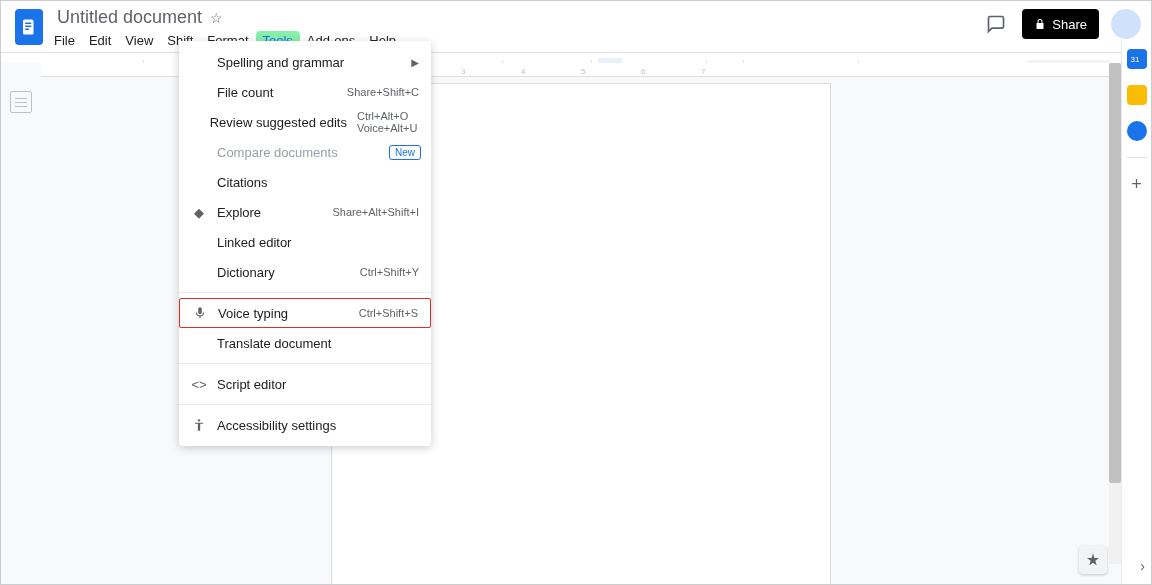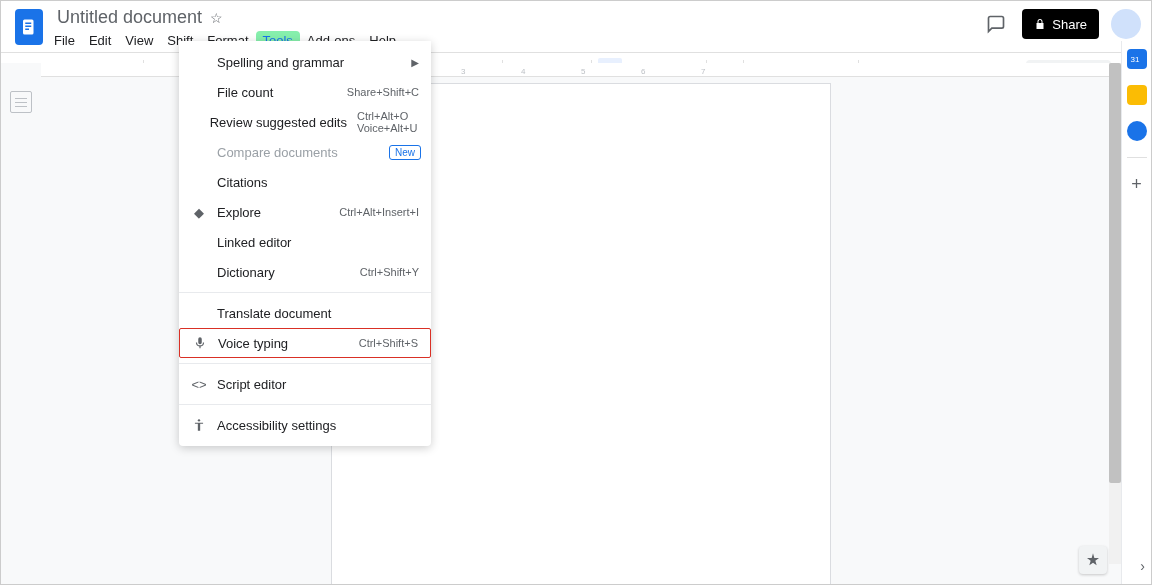--- a/index.html
+++ b/index.html
@@ -269,45 +269,45 @@
     <span class="dd-label">Compare documents</span>
     <span class="new-badge">New</span>
   </div>
   <div class="dd-item">
     <span class="dd-icon"></span>
     <span class="dd-label">Citations</span>
   </div>
   <div class="dd-item">
     <span class="dd-icon">◆</span>
     <span class="dd-label">Explore</span>
-    <span class="dd-shortcut">Ctrl+Alt+Insert+I</span>
+    <span class="dd-shortcut">Share+Alt+Shift+I</span>
   </div>
   <div class="dd-item">
     <span class="dd-icon"></span>
     <span class="dd-label">Linked editor</span>
   </div>
   <div class="dd-item">
     <span class="dd-icon"></span>
     <span class="dd-label">Dictionary</span>
     <span class="dd-shortcut">Ctrl+Shift+Y</span>
   </div>
   <div class="dd-sep"></div>
-  <div class="dd-item">
-    <span class="dd-icon"></span>
-    <span class="dd-label">Translate document</span>
-  </div>
   <div class="dd-item highlight">
     <span class="dd-icon">
       <svg width="14" height="14" viewBox="0 0 24 24" fill="#5f6368">
           <path d="M12 14a3 3 0 0 0 3-3V5a3 3 0 0 0-6 0v6a3 3 0 0 0 3 3zm5-3a5 5 0 0 1-10 0H5a7 7 0 0 0 6 6.92V21h2v-3.08A7 7 0 0 0 19 11h-2z"></path>
         </svg>
     </span>
     <span class="dd-label">Voice typing</span>
     <span class="dd-shortcut">Ctrl+Shift+S</span>
   </div>
+  <div class="dd-item">
+    <span class="dd-icon"></span>
+    <span class="dd-label">Translate document</span>
+  </div>
   <div class="dd-sep"></div>
   <div class="dd-item">
     <span class="dd-icon">&lt;&gt;</span>
     <span class="dd-label">Script editor</span>
   </div>
   <div class="dd-sep"></div>
   <div class="dd-item">
     <span class="dd-icon">
       <svg width="14" height="14" viewBox="0 0 24 24" fill="#5f6368">
           <circle cx="12" cy="4" r="2"></circle>

